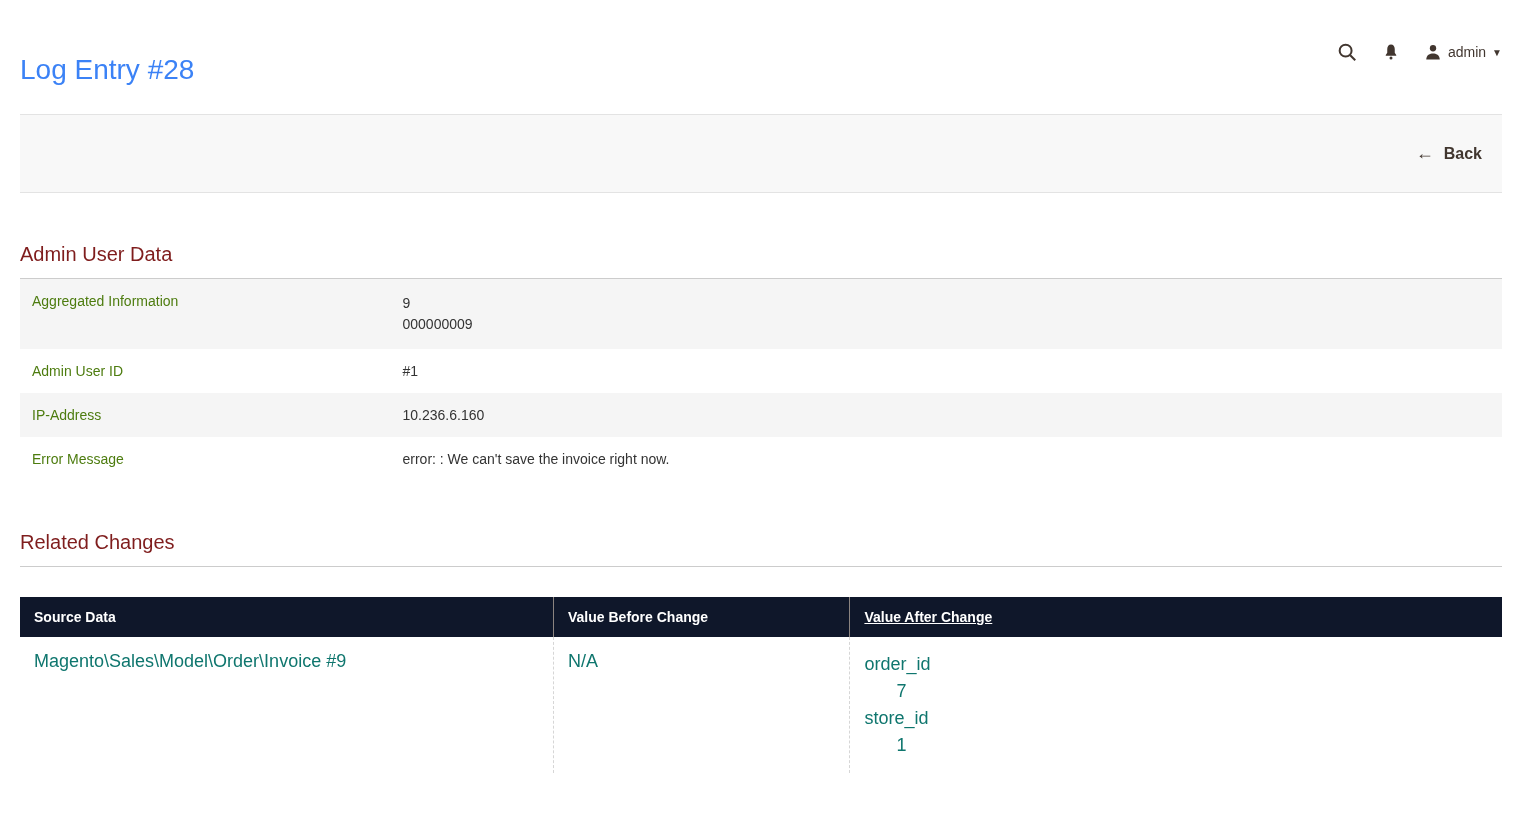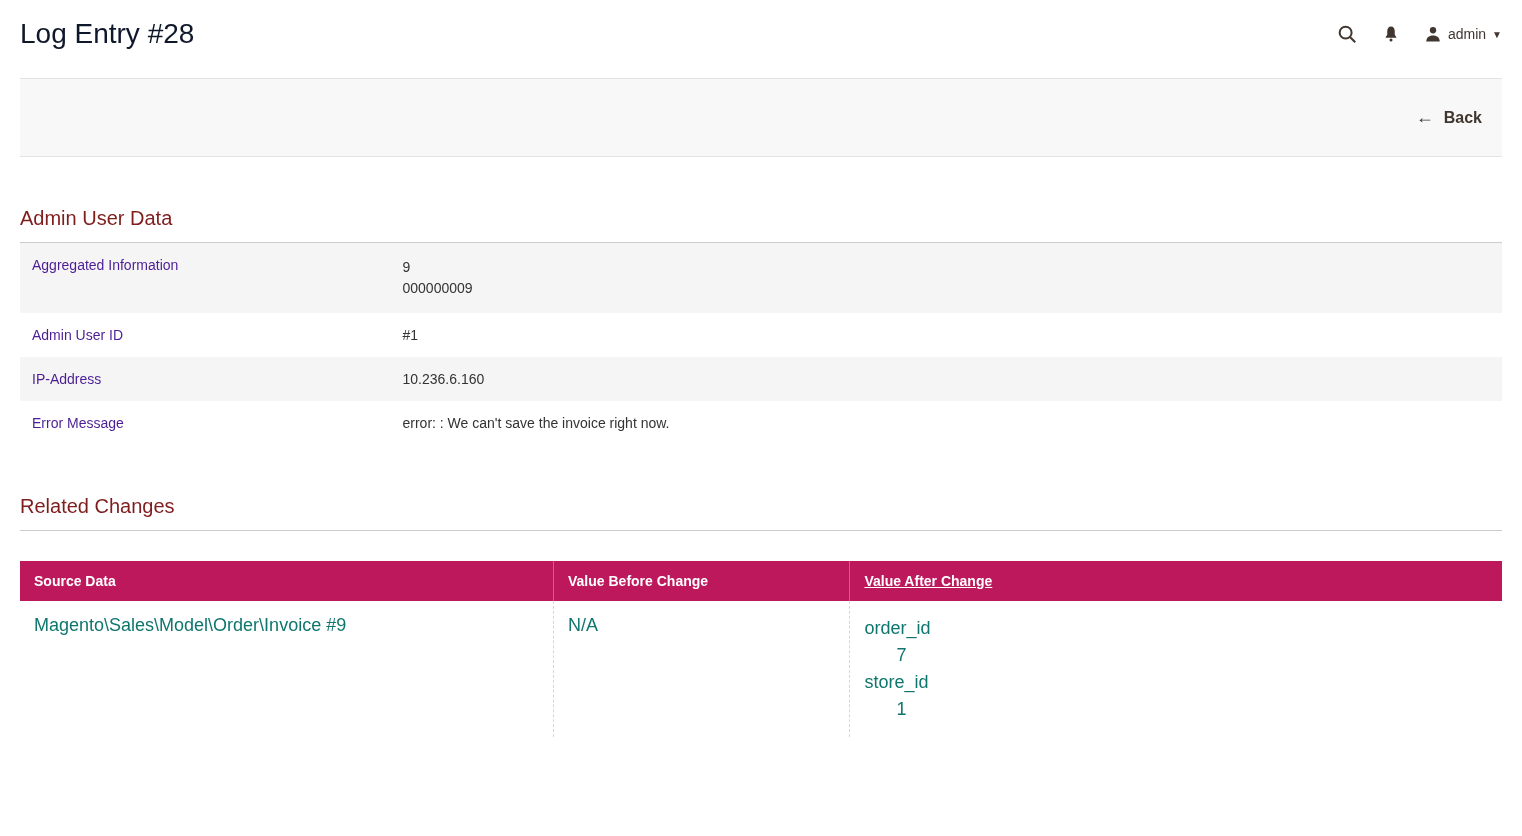--- a/index.html
+++ b/index.html
@@ -18,21 +18,22 @@
     }
     .page-header {
       display: flex;
       justify-content: space-between;
       align-items: center;
       padding: 18px 0 10px 0;
     }
     .page-title {
       font-size: 28px;
       font-weight: 400;
-      color: #0f172a;
+      color: #3b82f6;
+      margin-top: 36px;
     }
     .header-actions {
       display: flex;
       align-items: center;
       gap: 24px;
     }
     .icon-btn {
       cursor: pointer;
       color: #41362f;
       display: flex;
@@ -92,41 +93,41 @@
       background: #fff;
     }
     .data-table td {
       padding: 14px 12px;
       vertical-align: top;
       font-size: 14px;
       color: #303030;
     }
     .data-table td.label-cell {
       width: 25%;
-      color: #4c1d95;
+      color: #4d7c0f;
     }
     .data-table td.value-cell {
       color: #333;
     }
     .link {
       color: #006bb4;
       text-decoration: none;
       cursor: pointer;
     }
     .multiline {
       white-space: pre-line;
       line-height: 1.5;
     }
     .changes-table {
       width: 100%;
       border-collapse: collapse;
       margin-top: 30px;
     }
     .changes-table thead th {
-      background: #be185d;
+      background: #0f172a;
       color: #fff;
       font-size: 14px;
       font-weight: 600;
       text-align: left;
       padding: 12px 14px;
       border-right: 1px solid #8a837f;
     }
     .changes-table thead th:last-child {
       border-right: none;
     }

